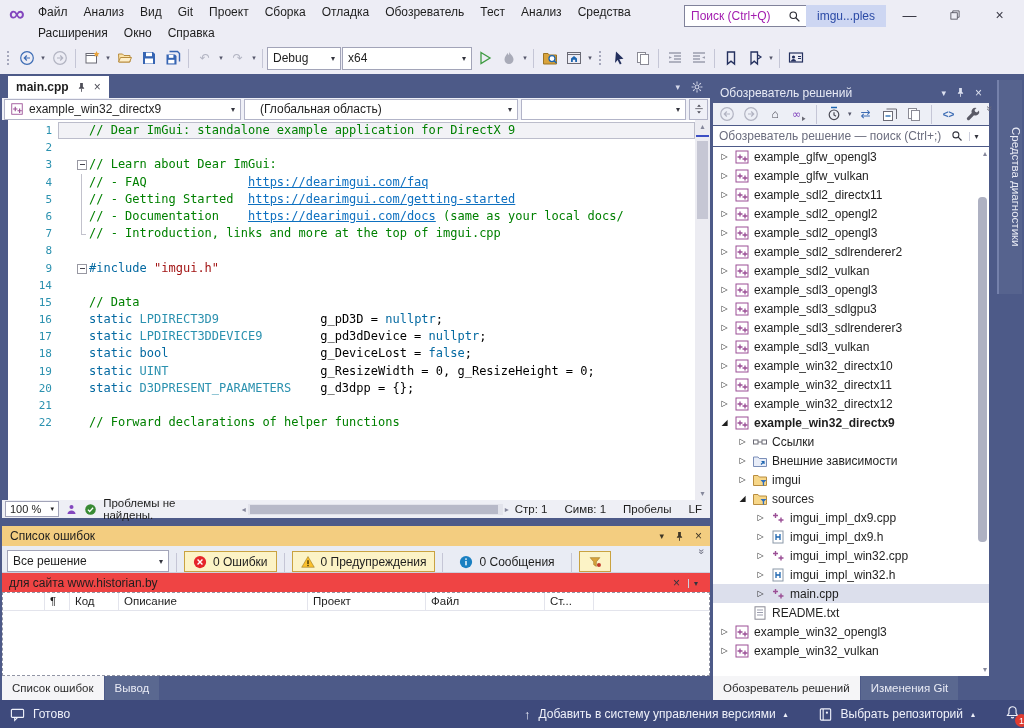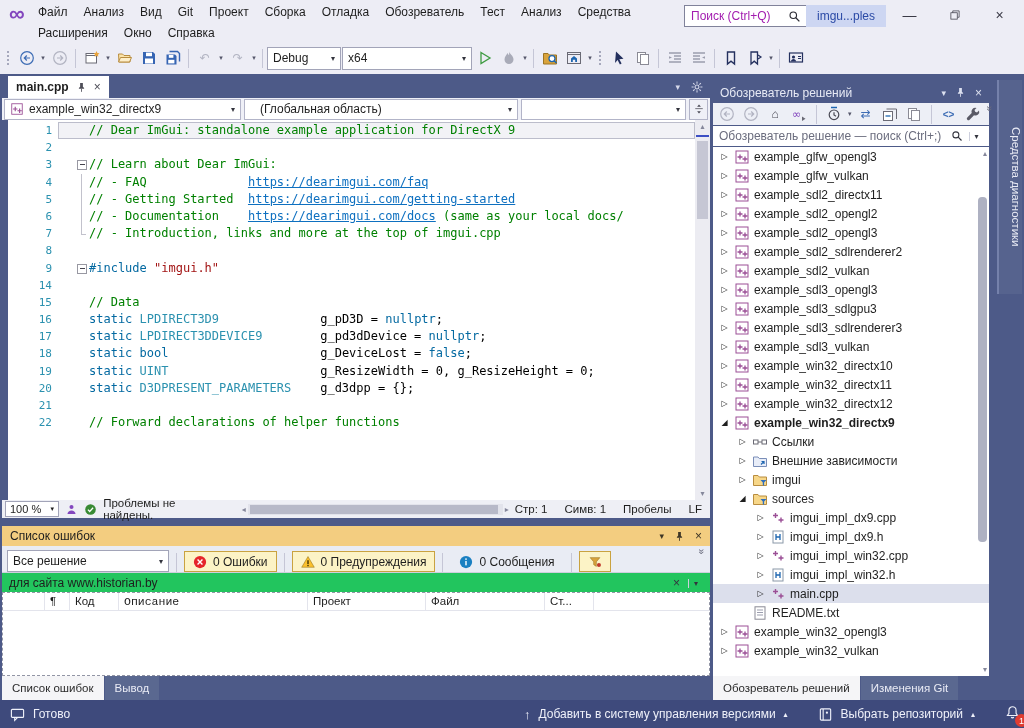--- a/index.html
+++ b/index.html
@@ -87,21 +87,21 @@
   .el-hicons{margin-left:auto;display:flex;align-items:center;gap:10px;color:#3E3626}
   .el-hicons .chev{font-size:9px}
   .el-hicons .ic{width:11px;height:11px}
   .el-hicons .x{font-size:12px}
   .el-toolbar{height:26px;background:#E9ECF4;display:flex;align-items:flex-end;padding:0 5px;gap:4px;border-bottom:1px solid #CDCFDD}
   .el-combo{width:150px;height:20px}
   .el-btn{display:flex;align-items:center;gap:6px;height:21px;padding:0 8px;background:transparent;border:1px solid #B8BACB;font-size:12px;font-family:inherit;color:#1E1E1E}
   .el-btn .ic{width:14px;height:14px}
   .el-btn.checked{background:#FCF3C6;border-color:#C9A240}
   .overflow{margin-left:auto;color:#6A6C7E;font-size:10px;transform:rotate(90deg);align-self:flex-start}
-  .el-search{height:20px;background:#22c55e;border-bottom:1px solid #CDCFDD;display:flex;align-items:center;padding:0 7px}
+  .el-search{height:20px;background:#ef4444;border-bottom:1px solid #CDCFDD;display:flex;align-items:center;padding:0 7px}
   .el-search .x{margin-left:auto;color:#33343E;font-size:12px}
   .el-search .split{width:14px;border-left:1px solid #CDCFDD;margin-left:8px;text-align:center;font-size:8px;color:#33343E}
   .el-grid{position:absolute;left:0;top:66px;right:0;bottom:24px;background:#fff;outline:1px dashed #9295A5;outline-offset:-1px}
   .el-cols{display:flex;height:18px;border-bottom:1px solid #E3E4EC}
   .el-col{border-right:1px solid #E3E4EC;padding:0 5px;font-size:11.5px;display:flex;align-items:center;white-space:nowrap;overflow:hidden}
   .bottom-tabs{position:absolute;left:0;bottom:0;height:24px;display:flex;align-items:stretch}
   .btab{padding:0 10px;display:flex;align-items:center;font-size:11.5px;white-space:nowrap}
   .btab.active{background:#F5F5F7;color:#2B2B2B}
   .btab.inactive{background:#5A6890;color:#E9EBF5;margin-left:1px}
 
@@ -646,21 +646,21 @@
     <div class="el-search">
       <span>для сайта www.historian.by</span>
       <span class="x">×</span>
       <span class="split">▾</span>
     </div>
     <div class="el-grid">
       <div class="el-cols" id="el-columns">
           <div class="el-col" style="width: 32px;"></div>
           <div class="el-col" style="width: 14px;">¶</div>
           <div class="el-col" style="width: 38px;">Код</div>
-          <div class="el-col" style="width: 178px; font-family: Liberation Mono, monospace;">Описание</div>
+          <div class="el-col" style="width: 178px;">Описание</div>
           <div class="el-col" style="width: 107px;">Проект</div>
           <div class="el-col" style="width: 108px;">Файл</div>
           <div class="el-col" style="width: 38px;">Ст...</div>
           <div class="el-col" style="flex: 1 1 0%; border-right: none;"></div>
         </div>
       <div style="flex:1"></div>
     </div>
     <div class="bottom-tabs">
       <div class="btab active">Список ошибок</div>
       <div class="btab inactive">Вывод</div>

